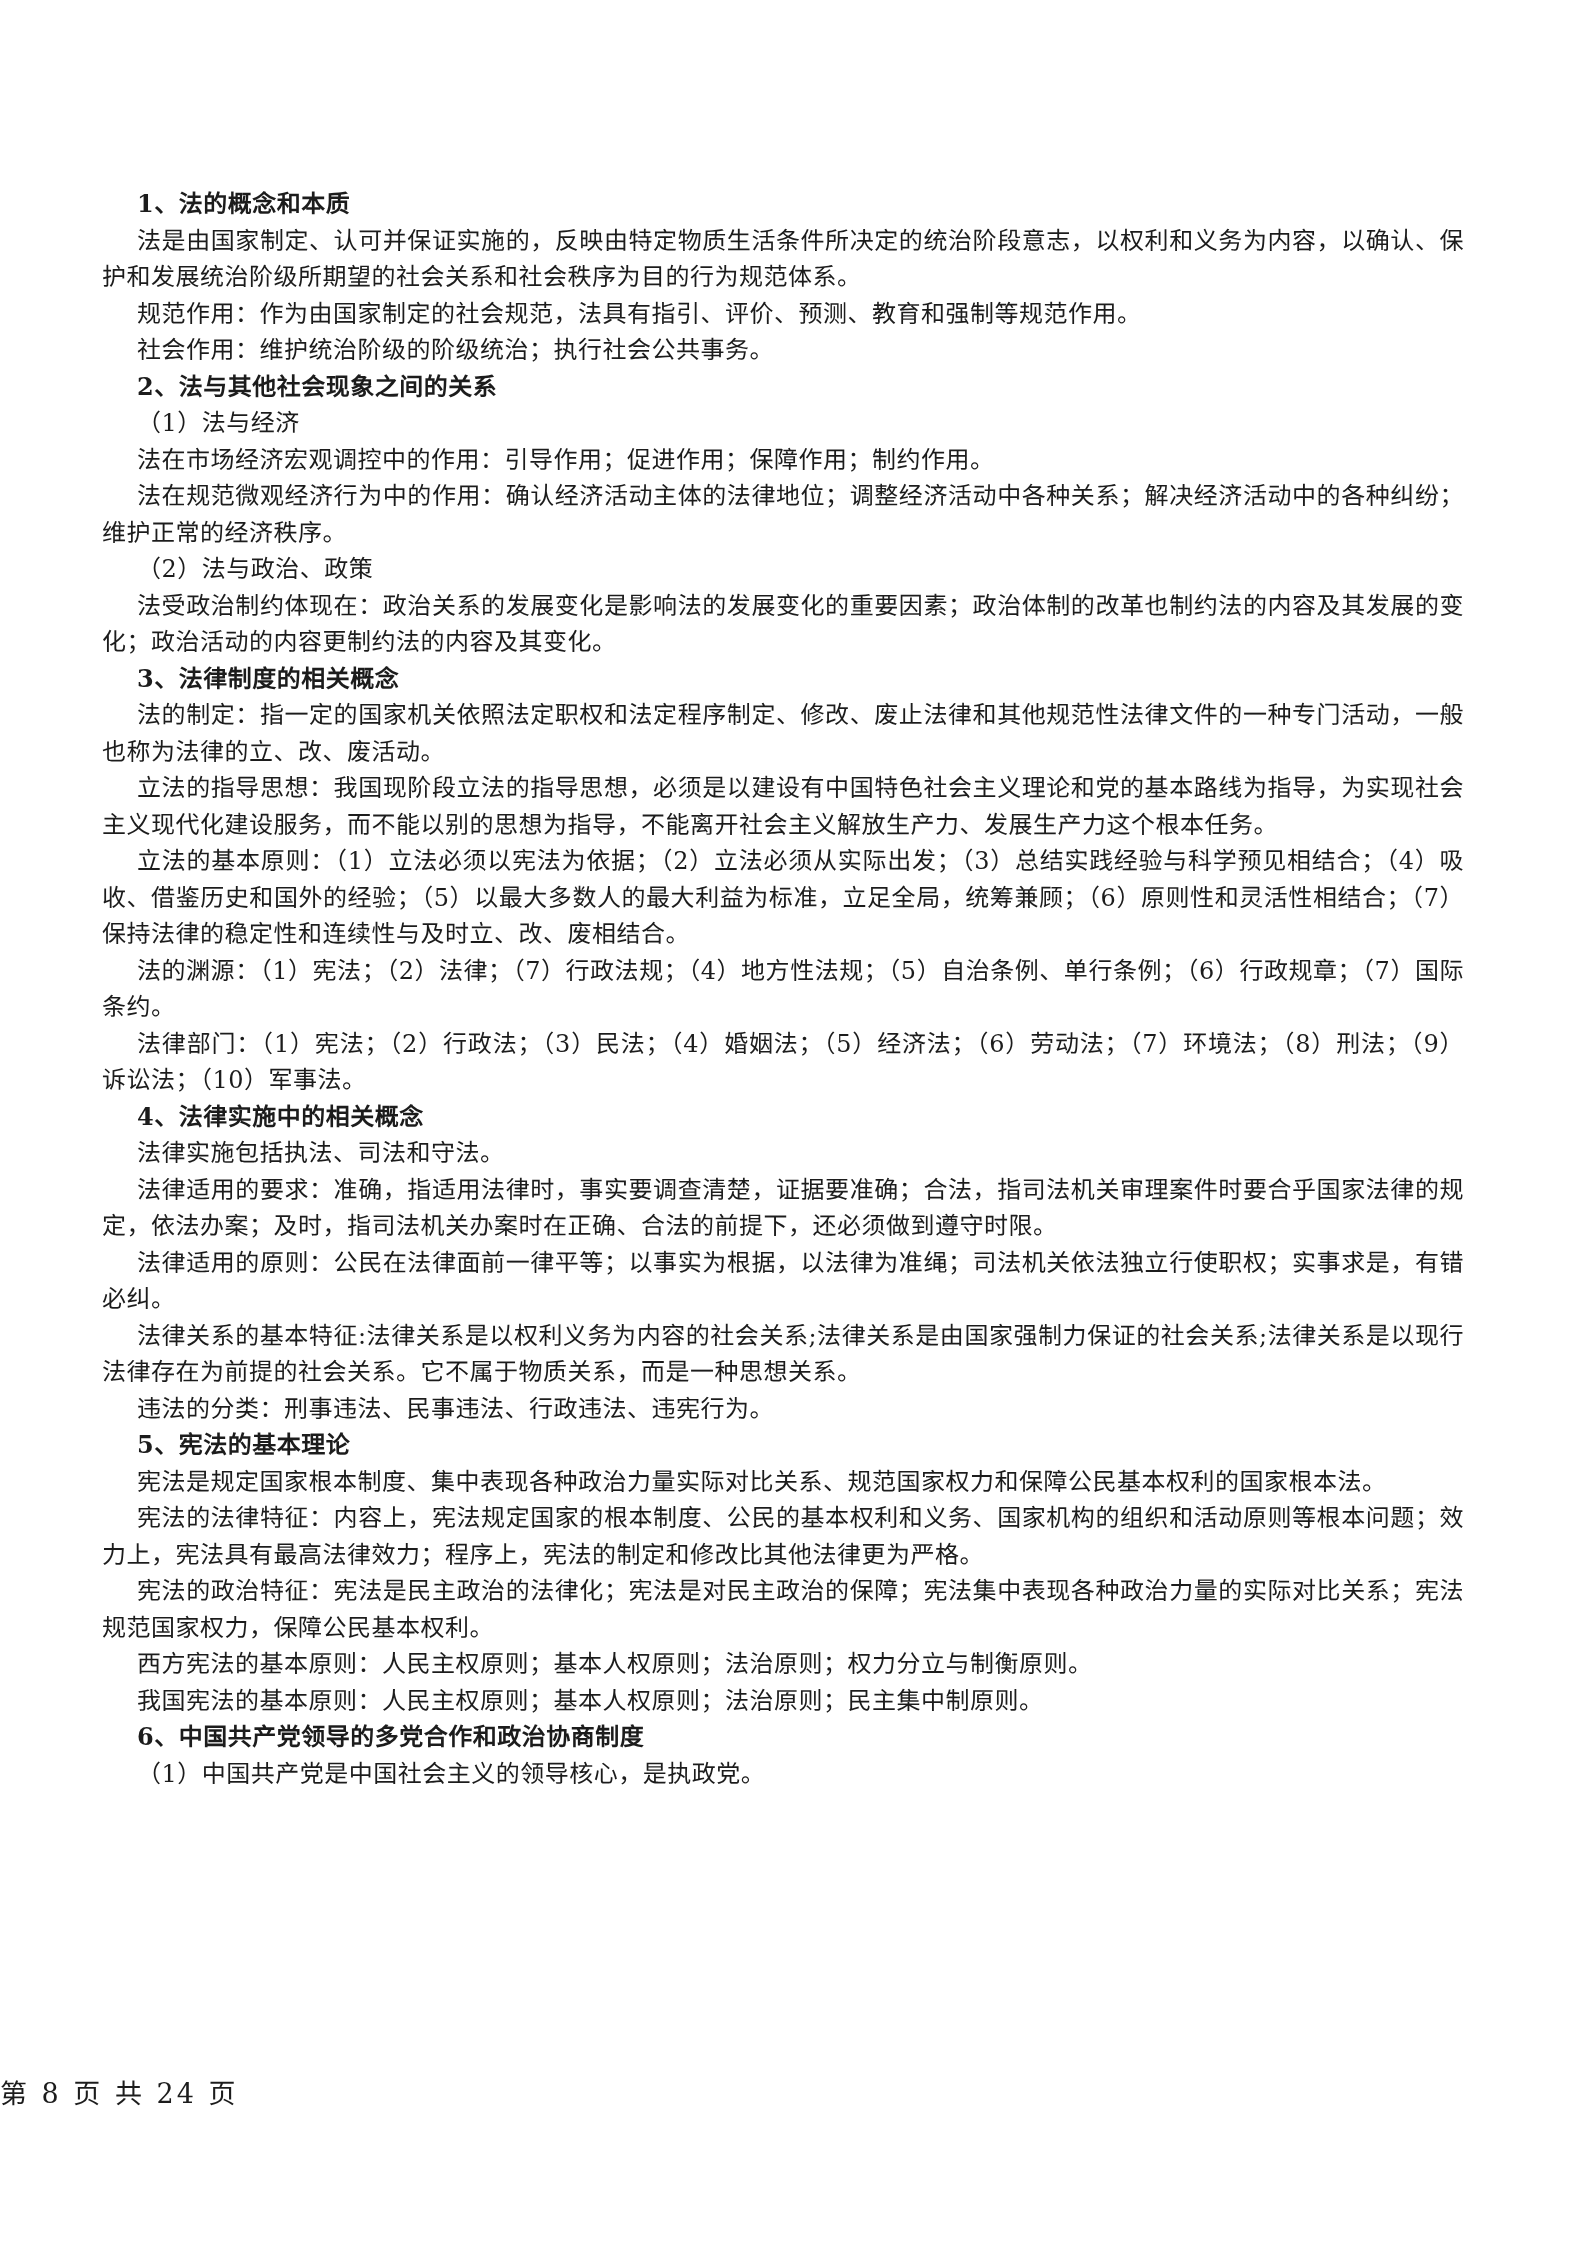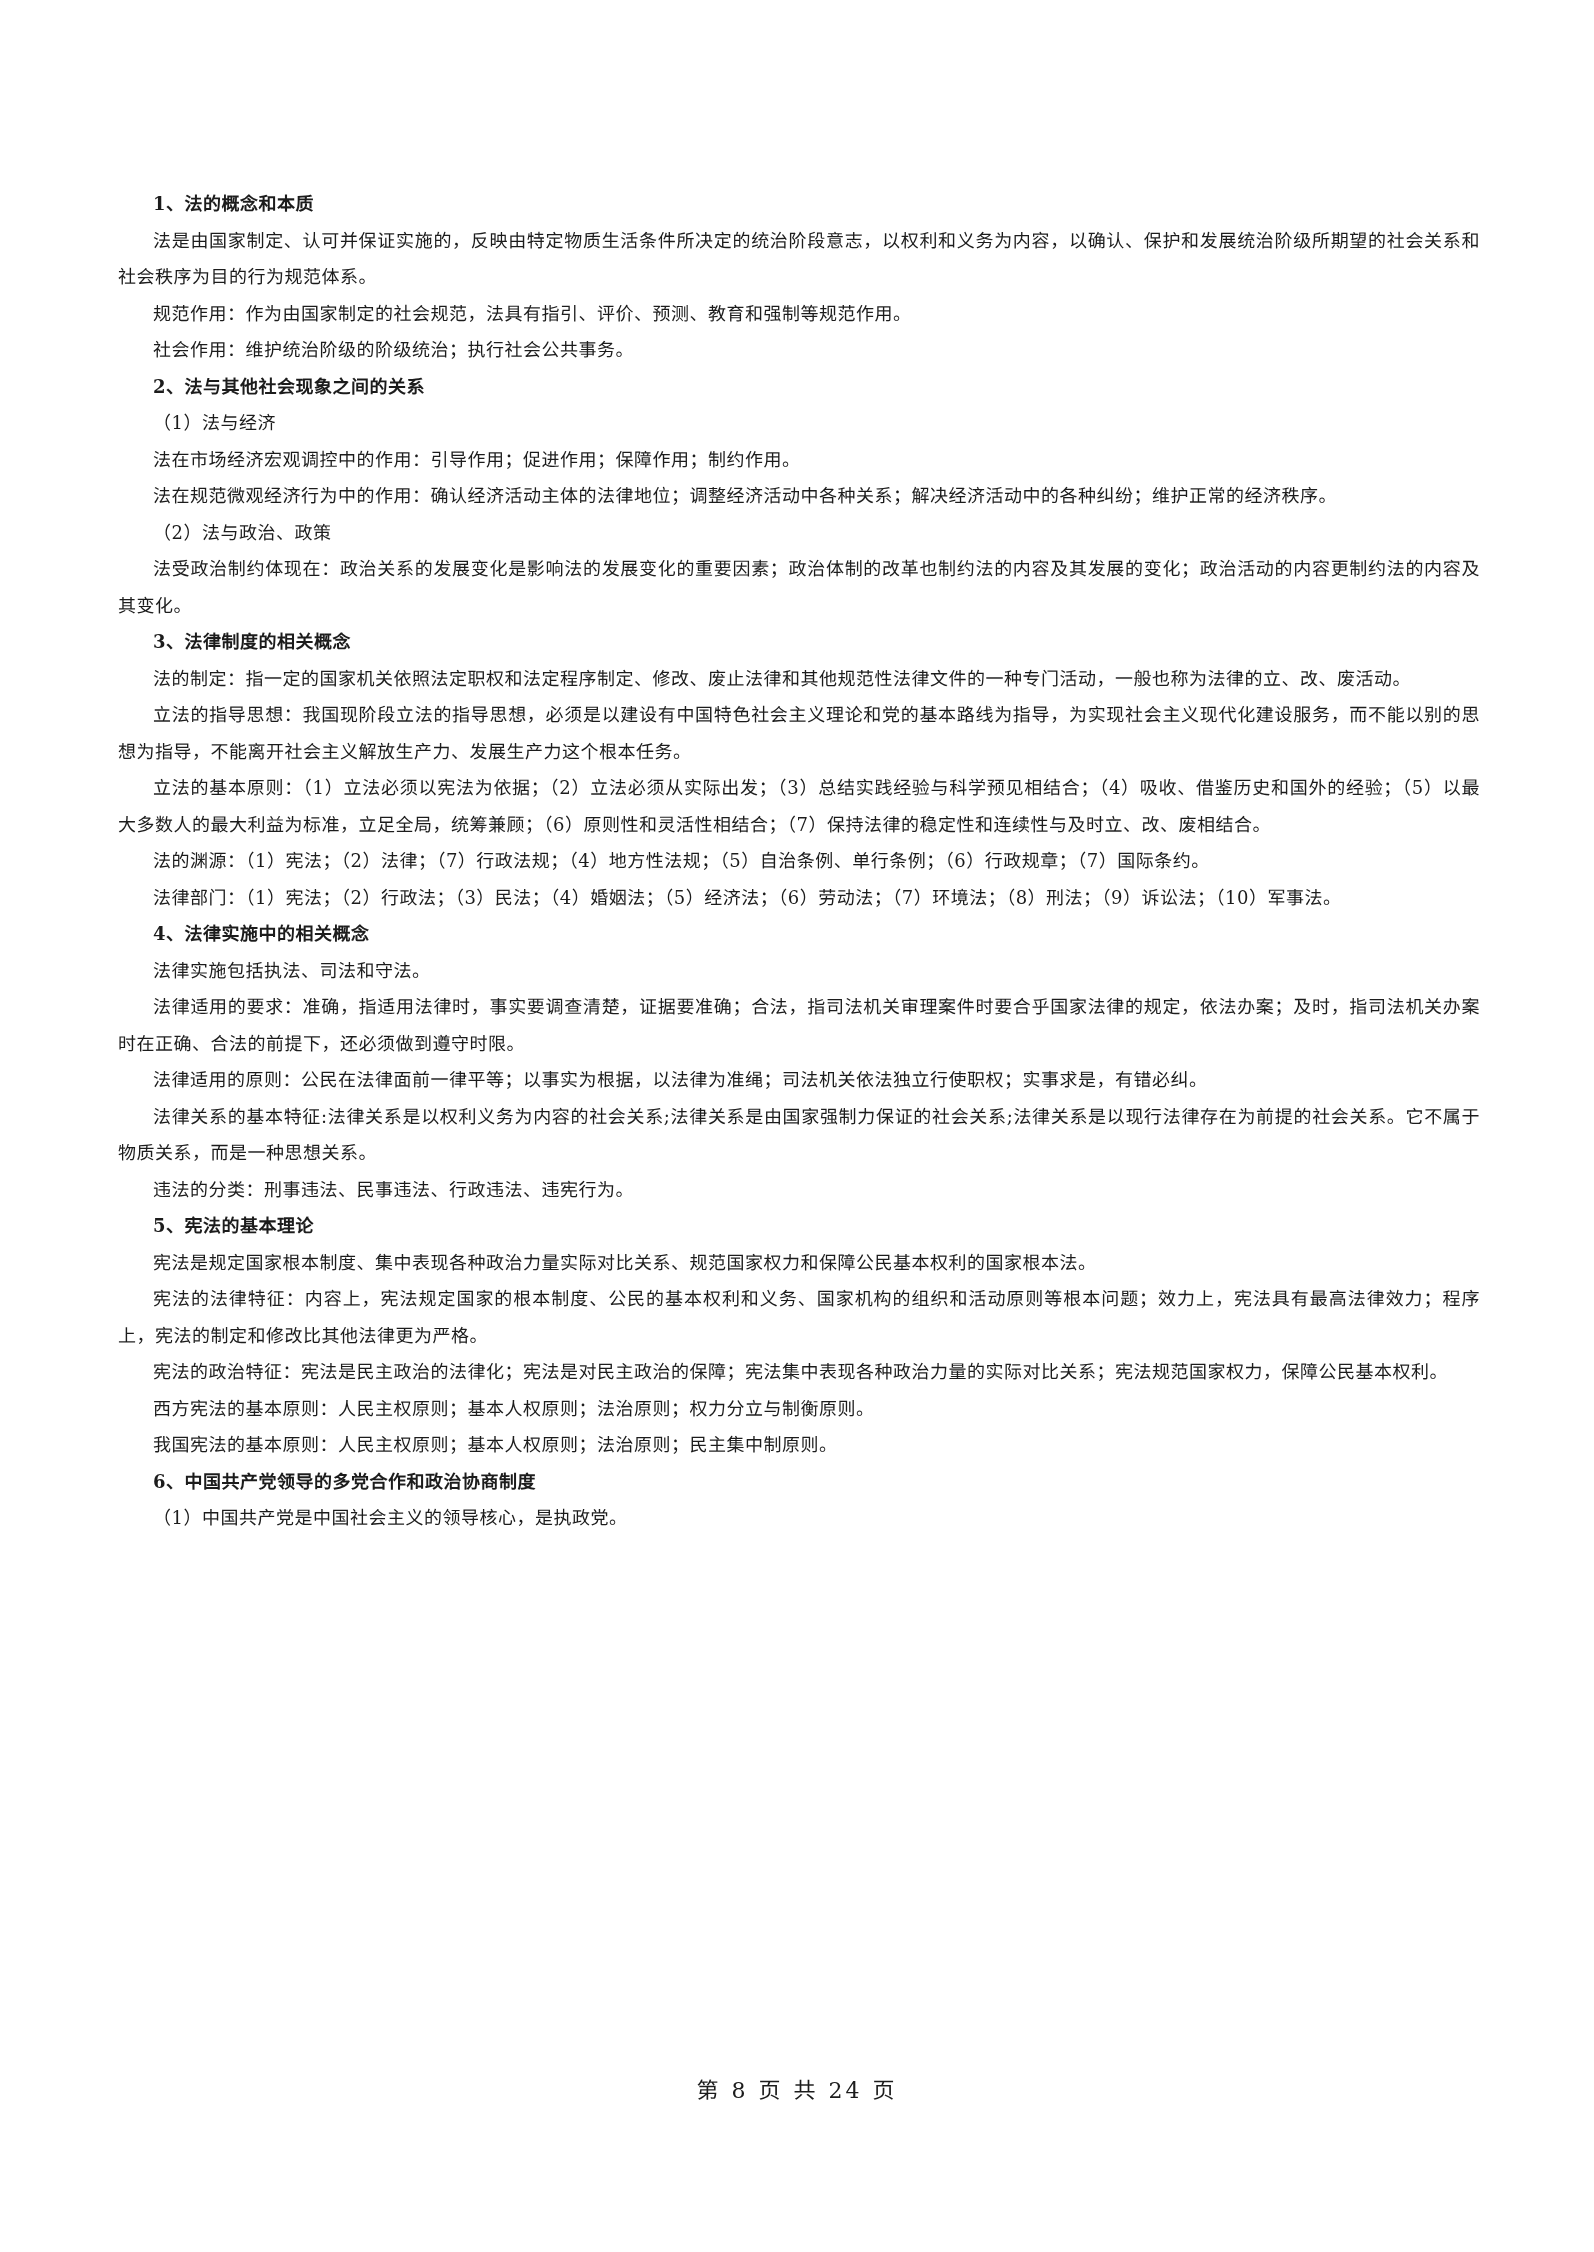--- a/index.html
+++ b/index.html
@@ -11,44 +11,44 @@
     position: relative;
     width: 1594px;
     height: 2252px;
     background: #ffffff;
     overflow: hidden;
     font-family: "DejaVu Serif", "Liberation Serif", serif;
     color: #1c1c1c;
   }
   .content {
     position: absolute;
-    left: 118px;
+    left: 102px;
     top: 186px;
     width: 1362px;
-    font-size: 18px;
+    font-size: 24px;
     line-height: 36.5px;
     text-align: justify;
     text-justify: inter-ideograph;
   }
   .content p {
     margin: 0;
     padding: 0;
     text-indent: 35px;
     letter-spacing: 0.5px;
   }
   .content p.heading {
     font-weight: bold;
   }
   .footer {
     position: absolute;
     left: 0;
     right: 0;
     top: 2072px;
-    text-align: center;
-    font-size: 22px;
+    text-align: left;
+    font-size: 27px;
     letter-spacing: 3px;
     color: #1c1c1c;
   }
 </style>
 </head>
 <body>
 
 <div class="page">
   <div class="content">
 

